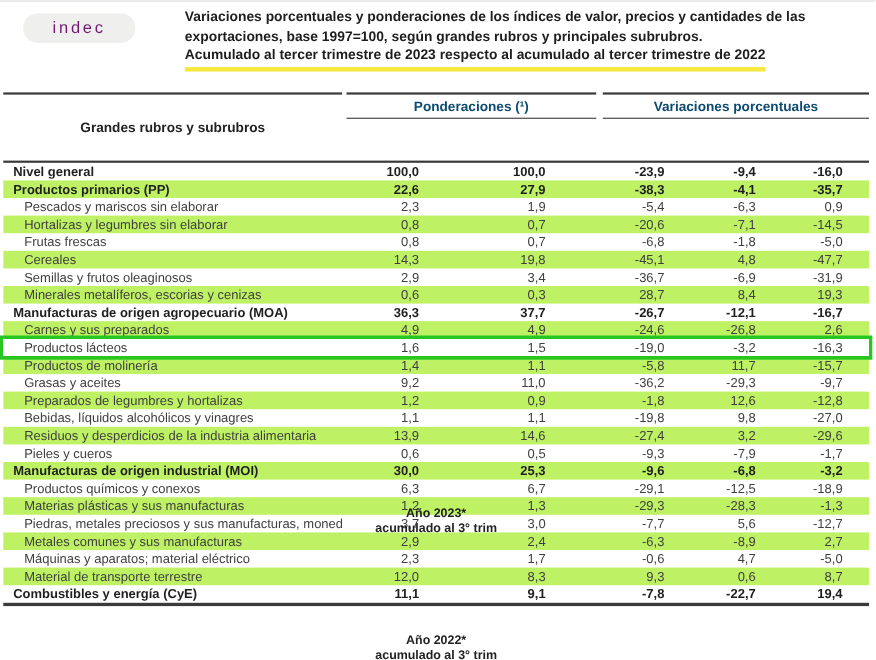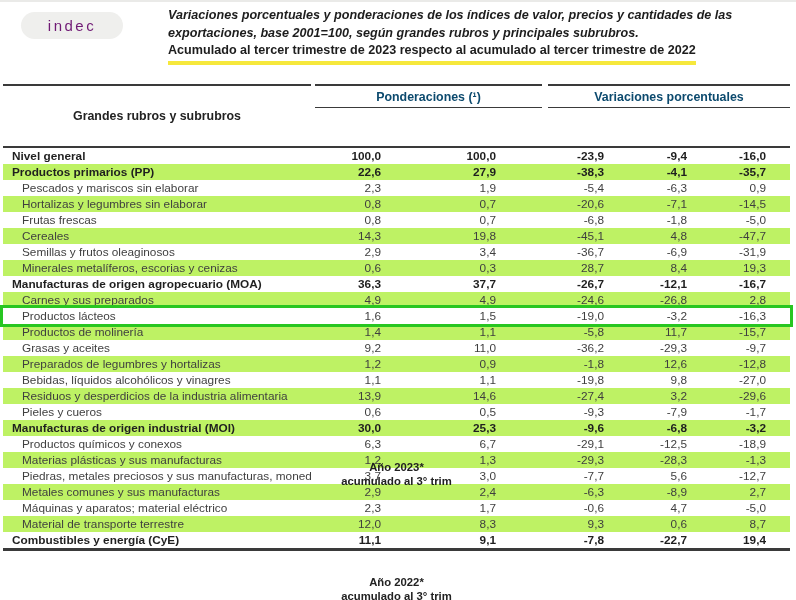--- a/index.html
+++ b/index.html
@@ -15,21 +15,21 @@
     background:#efefed; border-radius:14px;
     display:flex; align-items:center; justify-content:center;
     color:#701a75; font-size:15px; letter-spacing:2.5px;
   }
 
   
   .title {
     position:absolute; left:168px; top:7px; width:620px;
     font-weight:bold; font-size:12.6px; line-height:17.5px; color:#1d1d1d;
   }
-  .title .line { white-space:nowrap;font-style:italic; }
+  .title .line { white-space:nowrap; }
   .title .underlined { display:inline-block; border-bottom:4px solid #f6e83c; padding-bottom:1px; white-space:nowrap; }
 
   
   .table { position:absolute; left:3px; top:84px; width:787px; }
   .hdr { position:relative; height:62px; border-bottom:2px solid #3a3a3a; }
   .hdr-name {
     position:absolute; left:0; top:0; width:308px; height:60px; border-top:2px solid #3a3a3a;
     display:flex; align-items:center; justify-content:center;
     font-weight:bold; font-size:12.4px; color:#222;
   }
@@ -68,21 +68,21 @@
 <body>
 
 <div class="top-edge"></div>
 
 <div class="logo">
   <span>indec</span>
 </div>
 
 <div class="title">
   <div class="line">Variaciones porcentuales y ponderaciones de los índices de valor, precios y cantidades de las</div>
-  <div class="line">exportaciones, base 2001=100, según grandes rubros y principales subrubros.</div>
+  <div class="line">exportaciones, base 1997=100, según grandes rubros y principales subrubros.</div>
   <div><span class="underlined">Acumulado al tercer trimestre de 2023 respecto al acumulado al tercer trimestre de 2022</span></div>
 </div>
 
 <div class="table">
   <div class="hdr">
     <div class="hdr-name">Grandes rubros y subrubros</div>
     <div class="hdr-g1">
       <div class="group-label">Ponderaciones (¹)</div>
     </div>
     <div class="hdr-g2">
@@ -181,21 +181,21 @@
     <div class="num c3">-26,7</div>
     <div class="num c4">-12,1</div>
     <div class="num c5">-16,7</div>
   </div>
       <div class="trow striped">
     <div class="c-name">Carnes y sus preparados</div>
     <div class="num c1">4,9</div>
     <div class="num c2">4,9</div>
     <div class="num c3">-24,6</div>
     <div class="num c4">-26,8</div>
-    <div class="num c5">2,8</div>
+    <div class="num c5">2,6</div>
   </div>
       <div class="trow highlight">
     <div class="c-name">Productos lácteos</div>
     <div class="num c1">1,6</div>
     <div class="num c2">1,5</div>
     <div class="num c3">-19,0</div>
     <div class="num c4">-3,2</div>
     <div class="num c5">-16,3</div>
   </div>
       <div class="trow striped">

